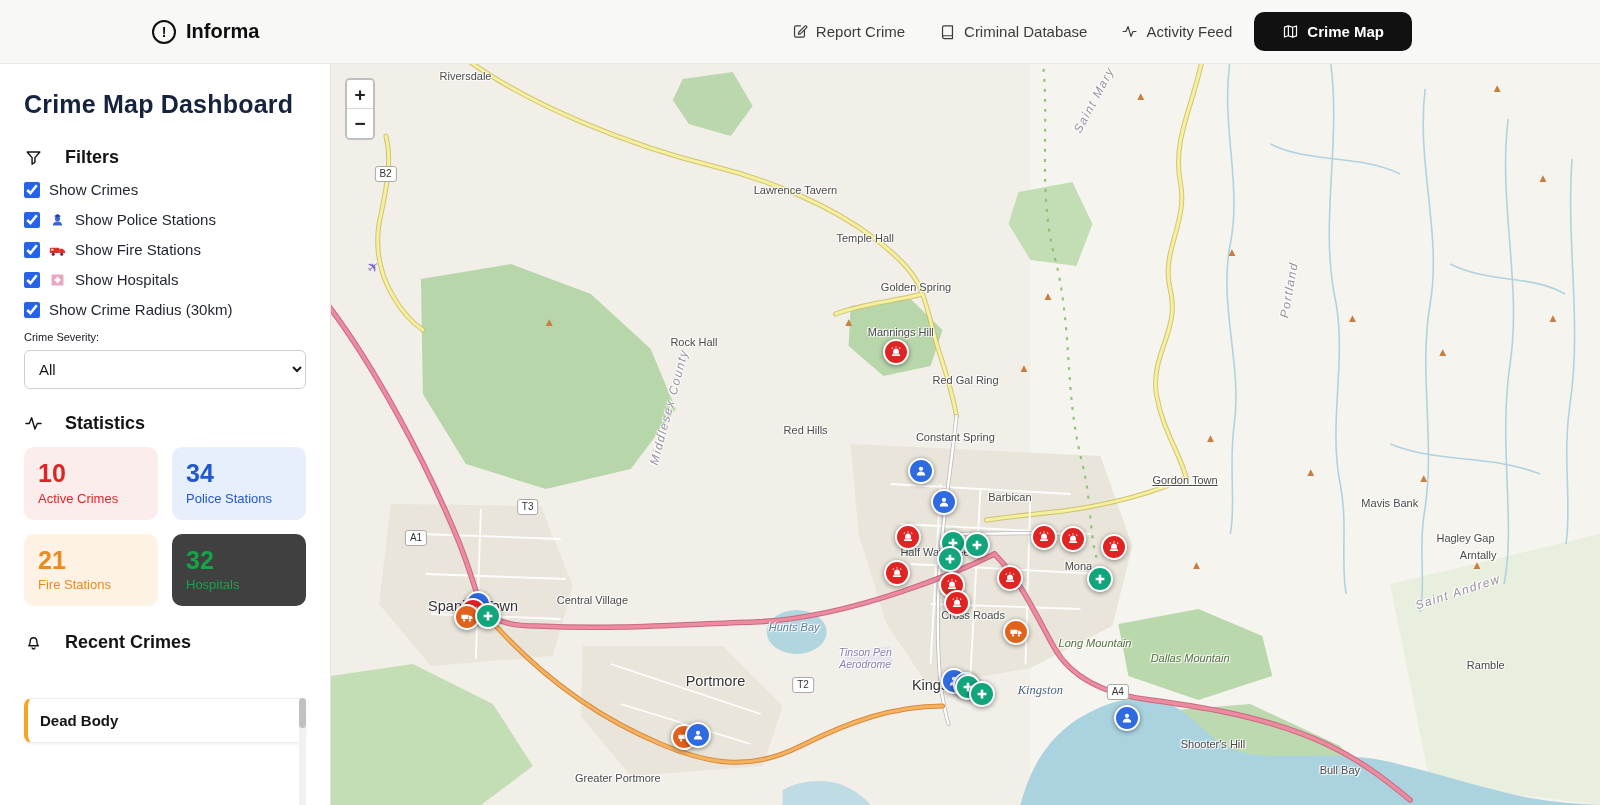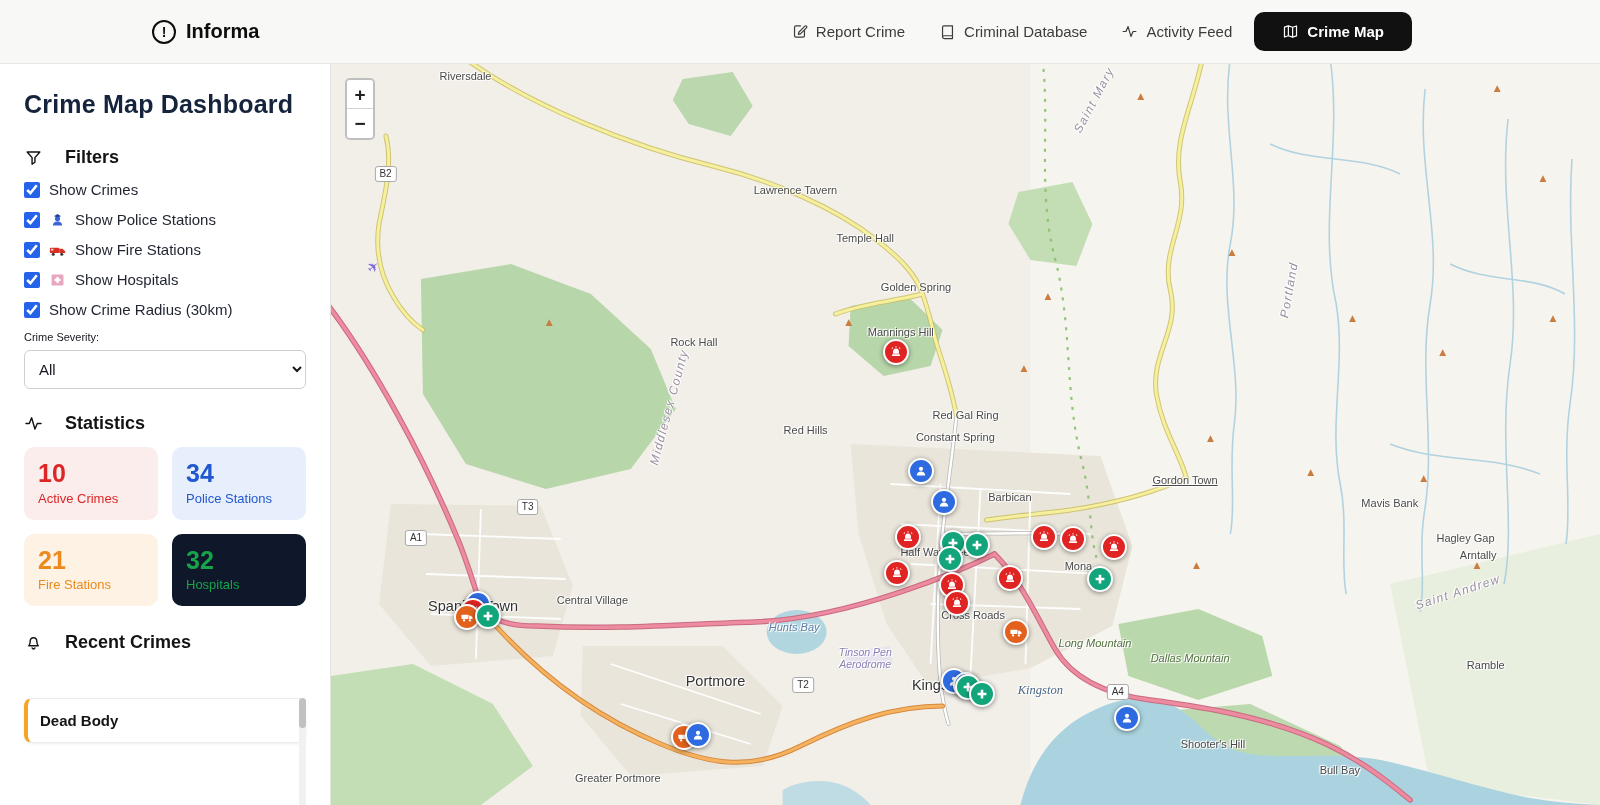--- a/index.html
+++ b/index.html
@@ -197,21 +197,21 @@
             <div class="stat-label" style="color:#dc2626">Active Crimes</div>
           </div>
           <div class="stat-card" style="background: rgb(232, 239, 252);">
             <div class="stat-value" style="color:#2158d0">34</div>
             <div class="stat-label" style="color:#2158d0">Police Stations</div>
           </div>
           <div class="stat-card" style="background: rgb(253, 242, 227);">
             <div class="stat-value" style="color:#ec8a1e">21</div>
             <div class="stat-label" style="color:#ec8a1e">Fire Stations</div>
           </div>
-          <div class="stat-card" style="background: #0f172a;">
+          <div class="stat-card" style="background: #404040;">
             <div class="stat-value" style="color:#16a34a">32</div>
             <div class="stat-label" style="color:#16a34a">Hospitals</div>
           </div>
         </div>
 
       <div class="section-head">
         <svg viewBox="0 0 24 24">
             <path d="M18 16H6c1.2-1.2 1.8-2 1.8-5.2 0-2.7 1.6-4.8 4.2-4.8s4.2 2.1 4.2 4.8c0 3.2.6 4 1.8 5.2z" fill="none" stroke="currentColor" stroke-width="1.8" stroke-linejoin="round"></path>
             <path d="M10.3 19a1.8 1.8 0 0 0 3.4 0" fill="none" stroke="currentColor" stroke-width="1.8" stroke-linecap="round"></path>
           </svg>
@@ -344,21 +344,21 @@
           <span class="peak" style="left: 17.2%; top: 34.8%;">▲</span>
           <span class="peak" style="left: 40.8%; top: 34.8%;">▲</span>
           <span class="plane" style="left: 3.3%; top: 27.4%;">✈</span>
         </div>
       <div class="layer">
           <span class="mlabel town" style="left: 10.6%; top: 1.6%; transform: translate(-50%, -50%);">Riversdale</span>
           <span class="mlabel town" style="left: 36.6%; top: 17%; transform: translate(-50%, -50%);">Lawrence Tavern</span>
           <span class="mlabel town" style="left: 42.1%; top: 23.5%; transform: translate(-50%, -50%);">Temple Hall</span>
           <span class="mlabel town" style="left: 46.1%; top: 30.1%; transform: translate(-50%, -50%);">Golden Spring</span>
           <span class="mlabel town" style="left: 44.9%; top: 36.2%; transform: translate(-50%, -50%);">Mannings Hill</span>
-          <span class="mlabel town" style="left: 50%; top: 42.6%; transform: translate(-50%, -50%); margin-top: 35px;">Red Gal Ring</span>
+          <span class="mlabel town" style="left: 50%; top: 42.6%; transform: translate(-50%, -50%);">Red Gal Ring</span>
           <span class="mlabel town" style="left: 49.2%; top: 50.3%; transform: translate(-50%, -50%);">Constant Spring</span>
           <span class="mlabel town" style="left: 28.6%; top: 37.5%; transform: translate(-50%, -50%);">Rock Hall</span>
           <span class="mlabel town" style="left: 37.4%; top: 49.4%; transform: translate(-50%, -50%);">Red Hills</span>
           <span class="mlabel town" style="left: 53.5%; top: 58.4%; transform: translate(-50%, -50%);">Barbican</span>
           <span class="mlabel town" style="left: 67.3%; top: 56.1%; transform: translate(-50%, -50%); text-decoration: underline;">Gordon Town</span>
           <span class="mlabel town" style="left: 81.9%; top: 59.2%; transform: translate(-50%, -50%); padding-left: 39px;">Mavis Bank</span>
           <span class="mlabel town" style="left: 89.4%; top: 64%; transform: translate(-50%, -50%);">Hagley Gap</span>
           <span class="mlabel town" style="left: 90.4%; top: 66.3%; transform: translate(-50%, -50%);">Arntally</span>
           <span class="mlabel town" style="left: 91%; top: 81.1%; transform: translate(-50%, -50%);">Ramble</span>
           <span class="mlabel town" style="left: 20.6%; top: 72.3%; transform: translate(-50%, -50%);">Central Village</span>

